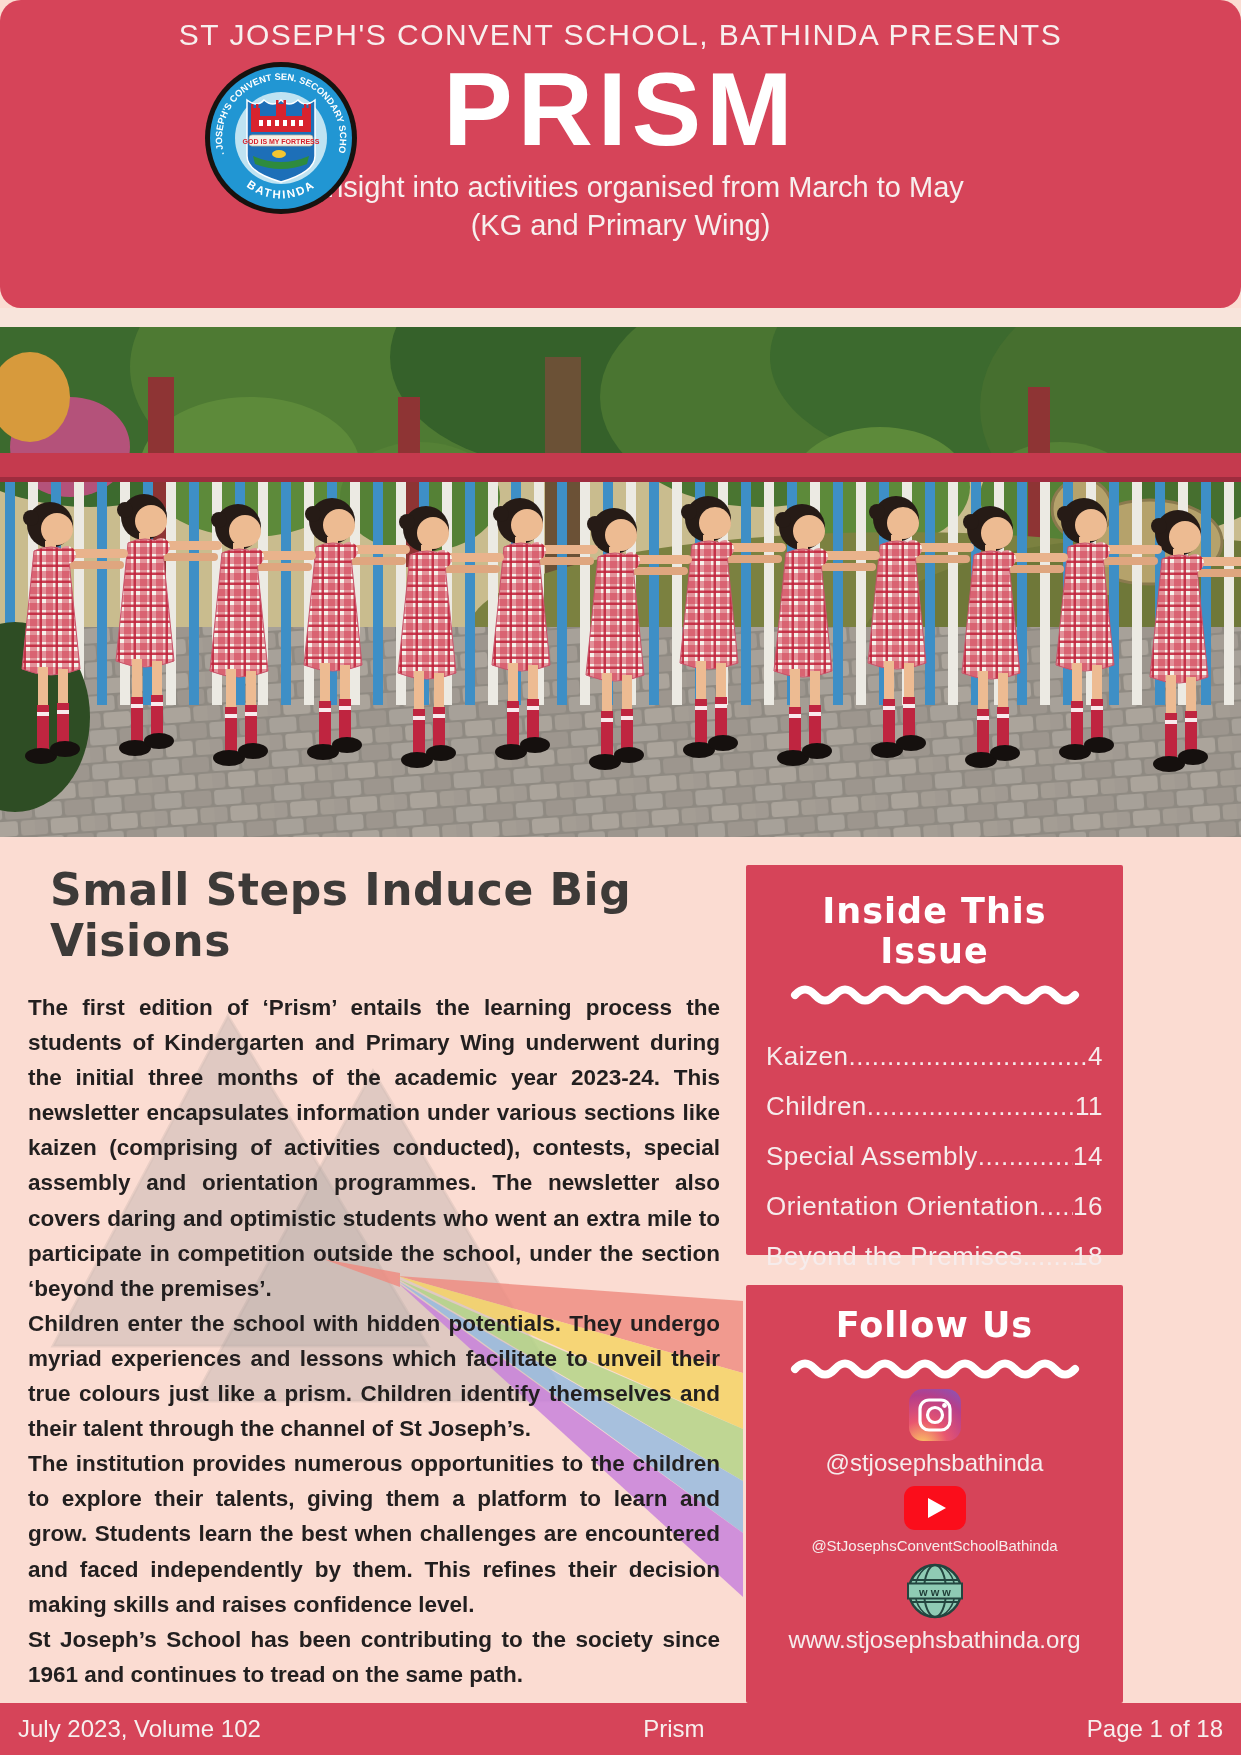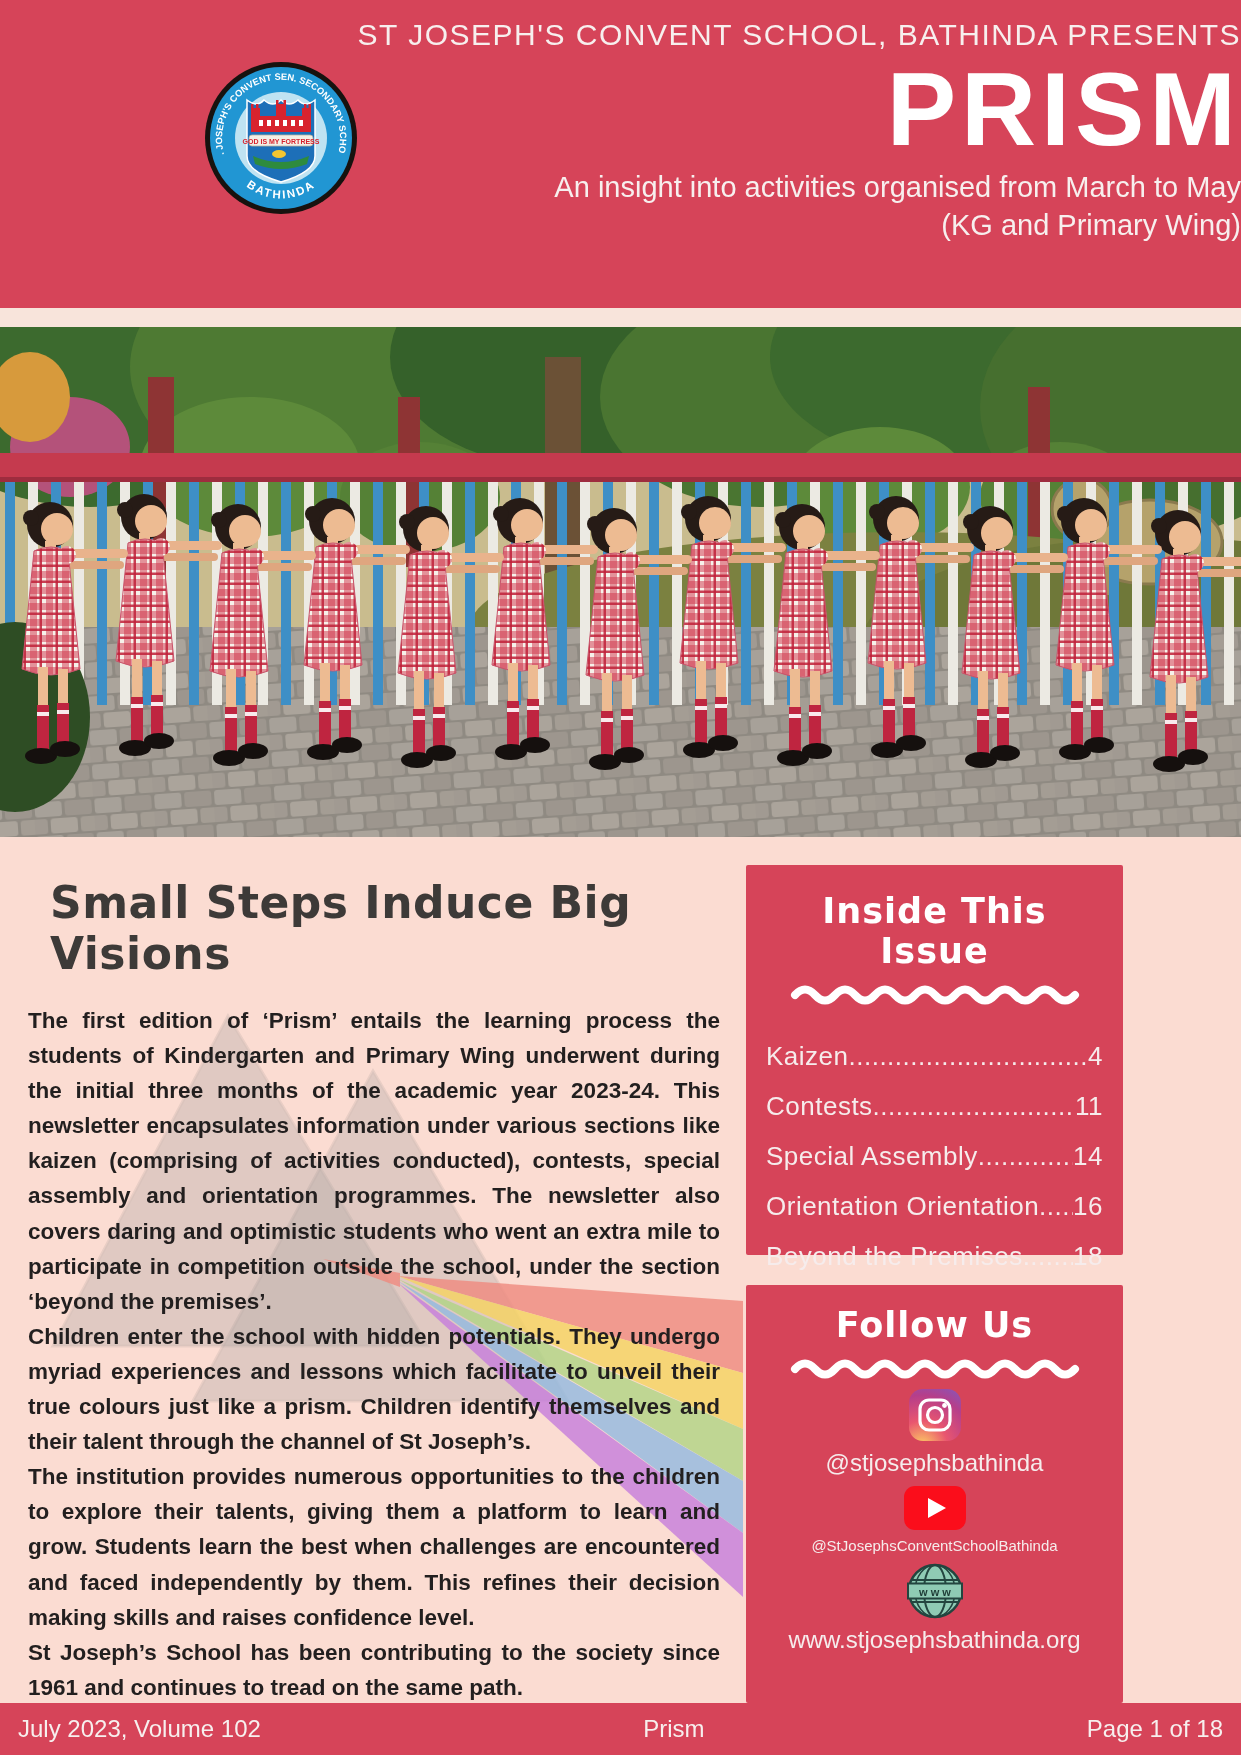--- a/index.html
+++ b/index.html
@@ -8,35 +8,35 @@
     --gap-pink:#f8e4db;
     --heading-dark:#3d3a38;
     --body-text:#221f1f;
     --panel-text:#f6ecec;
   }
   *{margin:0;padding:0;box-sizing:border-box;}
   body{width:1241px;font-family:"Liberation Sans",sans-serif;background:var(--page-pink,#fbdcd2);}
   .page{position:relative;width:1241px;height:1755px;overflow:hidden;background:var(--page-pink,#fbdcd2);}
 
   
-  .header{position:relative;height:308px;background:var(--primary-red,#d64459);color:#fff;text-align:right;}
+  .header{position:relative;height:308px;background:var(--primary-red,#d64459);color:#fff;text-align:center;border-radius:21px;}
   .presents{padding-top:18px;font-size:30px;letter-spacing:1.5px;color:#f7efee;}
   .prism-title{margin-top:4px;font-size:104px;font-weight:bold;letter-spacing:5px;line-height:1.02;color:#fff;}
   .subtitle{margin-top:6px;font-size:29px;line-height:1.32;color:#f7efee;}
   .logo-wrap{position:absolute;left:203px;top:60px;width:156px;height:156px;}
 
   .gap-strip{height:19px;background:var(--gap-pink,#f8e4db);}
 
   
   .photo{display:block;width:1241px;height:510px;}
 
   
   .content{display:flex;height:866px;padding:24px 28px 0;gap:26px;}
   .article{position:relative;width:692px;}
-  .article-heading{font-family:"DejaVu Sans",sans-serif;font-size:44px;font-weight:bold;color:var(--heading-dark,#3d3a38);letter-spacing:.5px;margin:16px 0 24px 22px;}
+  .article-heading{font-family:"DejaVu Sans",sans-serif;font-size:44px;font-weight:bold;color:var(--heading-dark,#3d3a38);letter-spacing:.5px;margin:3px 0 24px 22px;}
   .article p{position:relative;z-index:1;font-size:22.5px;font-weight:bold;line-height:1.56;text-align:justify;color:var(--body-text,#221f1f);}
   .watermark{position:absolute;left:0;top:140px;z-index:0;}
 
   .rail{width:377px;display:flex;flex-direction:column;}
   .panel{background:var(--primary-red,#d64459);border-radius:2px;color:var(--panel-text,#f6ecec);}
   .panel-heading{font-family:"DejaVu Sans",sans-serif;text-align:center;font-size:35px;font-weight:bold;color:#fff;letter-spacing:1px;}
   .wave{display:block;margin:10px auto 0;}
 
   .inside-panel{height:390px;margin-top:4px;padding:26px 20px 0;}
   .toc{margin-top:36px;}
@@ -244,21 +244,21 @@
         <svg class="wave" width="300" height="24" viewBox="0 0 300 24" xmlns="http://www.w3.org/2000/svg">
           <path d="M10 14 Q 20 3 30 14 T 50 14 T 70 14 T 90 14 T 110 14 T 130 14 T 150 14 T 170 14 T 190 14 T 210 14 T 230 14 T 250 14 T 270 14 T 290 14" fill="none" stroke="#ffffff" stroke-width="8" stroke-linecap="round"></path>
         </svg>
         <div class="toc">
           <div class="toc-row">
             <span>Kaizen</span>
               <span class="toc-dots">........................................</span>
               <span>4</span>
           </div>
           <div class="toc-row">
-            <span>Contests</span>
+            <span>Children</span>
               <span class="toc-dots">........................................</span>
               <span>11</span>
           </div>
           <div class="toc-row">
             <span>Special Assembly</span>
               <span class="toc-dots">........................................</span>
               <span>14</span>
           </div>
           <div class="toc-row">
             <span>Orientation Orientation</span>

